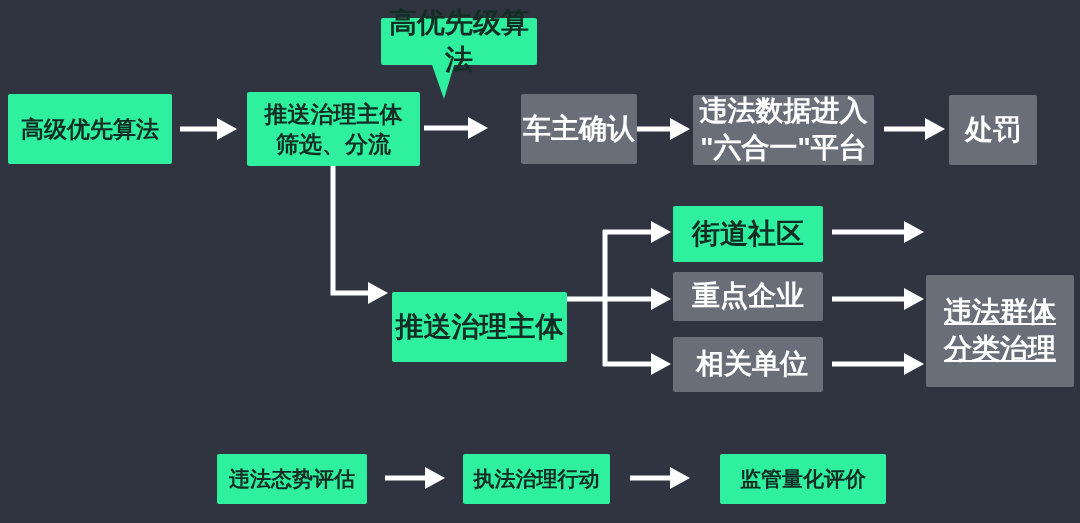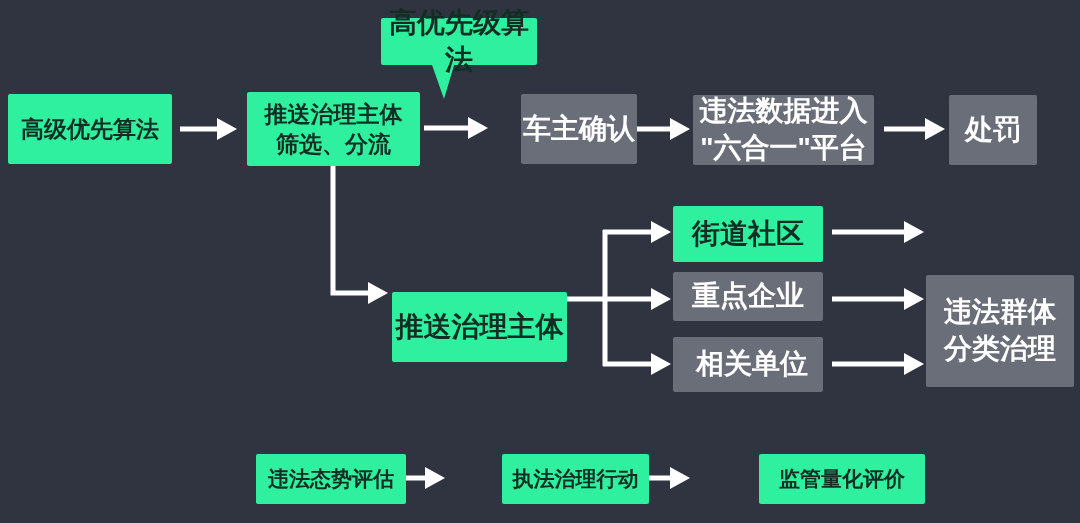--- a/index.html
+++ b/index.html
@@ -25,21 +25,21 @@
     font-weight:700;
     text-align:center;
     border-radius:2px;
     line-height:1.32;
     box-sizing:border-box;
   }
   .node.green{background:var(--green);color:var(--ink-dark);}
   .node.gray{background:var(--gray);color:var(--ink-light);}
   .fs23{font-size:23px;}
   .fs22{font-size:28px;}
-  .fs21{font-size:21px;margin-left:39px;}
+  .fs21{font-size:21px;}
   .connector-layer{position:absolute;left:0;top:0;width:1080px;height:523px;}
   .shaft{stroke:var(--arrow);stroke-width:5;fill:none;}
   .head{fill:var(--arrow);stroke:none;}
   .tail{fill:var(--green);}
 </style>
 </head>
 <body>
 
 <div class="canvas">
 
@@ -143,21 +143,21 @@
 
   <div class="node gray fs22" style="left:673px;top:272px;width:150px;height:49px;text-align:center;">
     <span>重点企业</span>
   </div>
 
   <div class="node gray fs22" style="left:673px;top:337px;width:150px;height:55px;padding-left:8px;">
     <span>相关单位</span>
   </div>
 
 
-  <div class="node gray fs22" style="left:926px;top:275px;width:148px;height:112px;">
+  <div class="node gray fs22" style="left:926px;top:275px;width:148px;height:112px;text-decoration:underline;">
     <span>违法群体</span>
     <span>分类治理</span>
   </div>
 
   <div class="node green fs21" style="left:217px;top:454px;width:150px;height:50px;">
     <span>违法态势评估</span>
   </div>
 
   <div class="node green fs21" style="left:463px;top:454px;width:147px;height:50px;">
     <span>执法治理行动</span>

